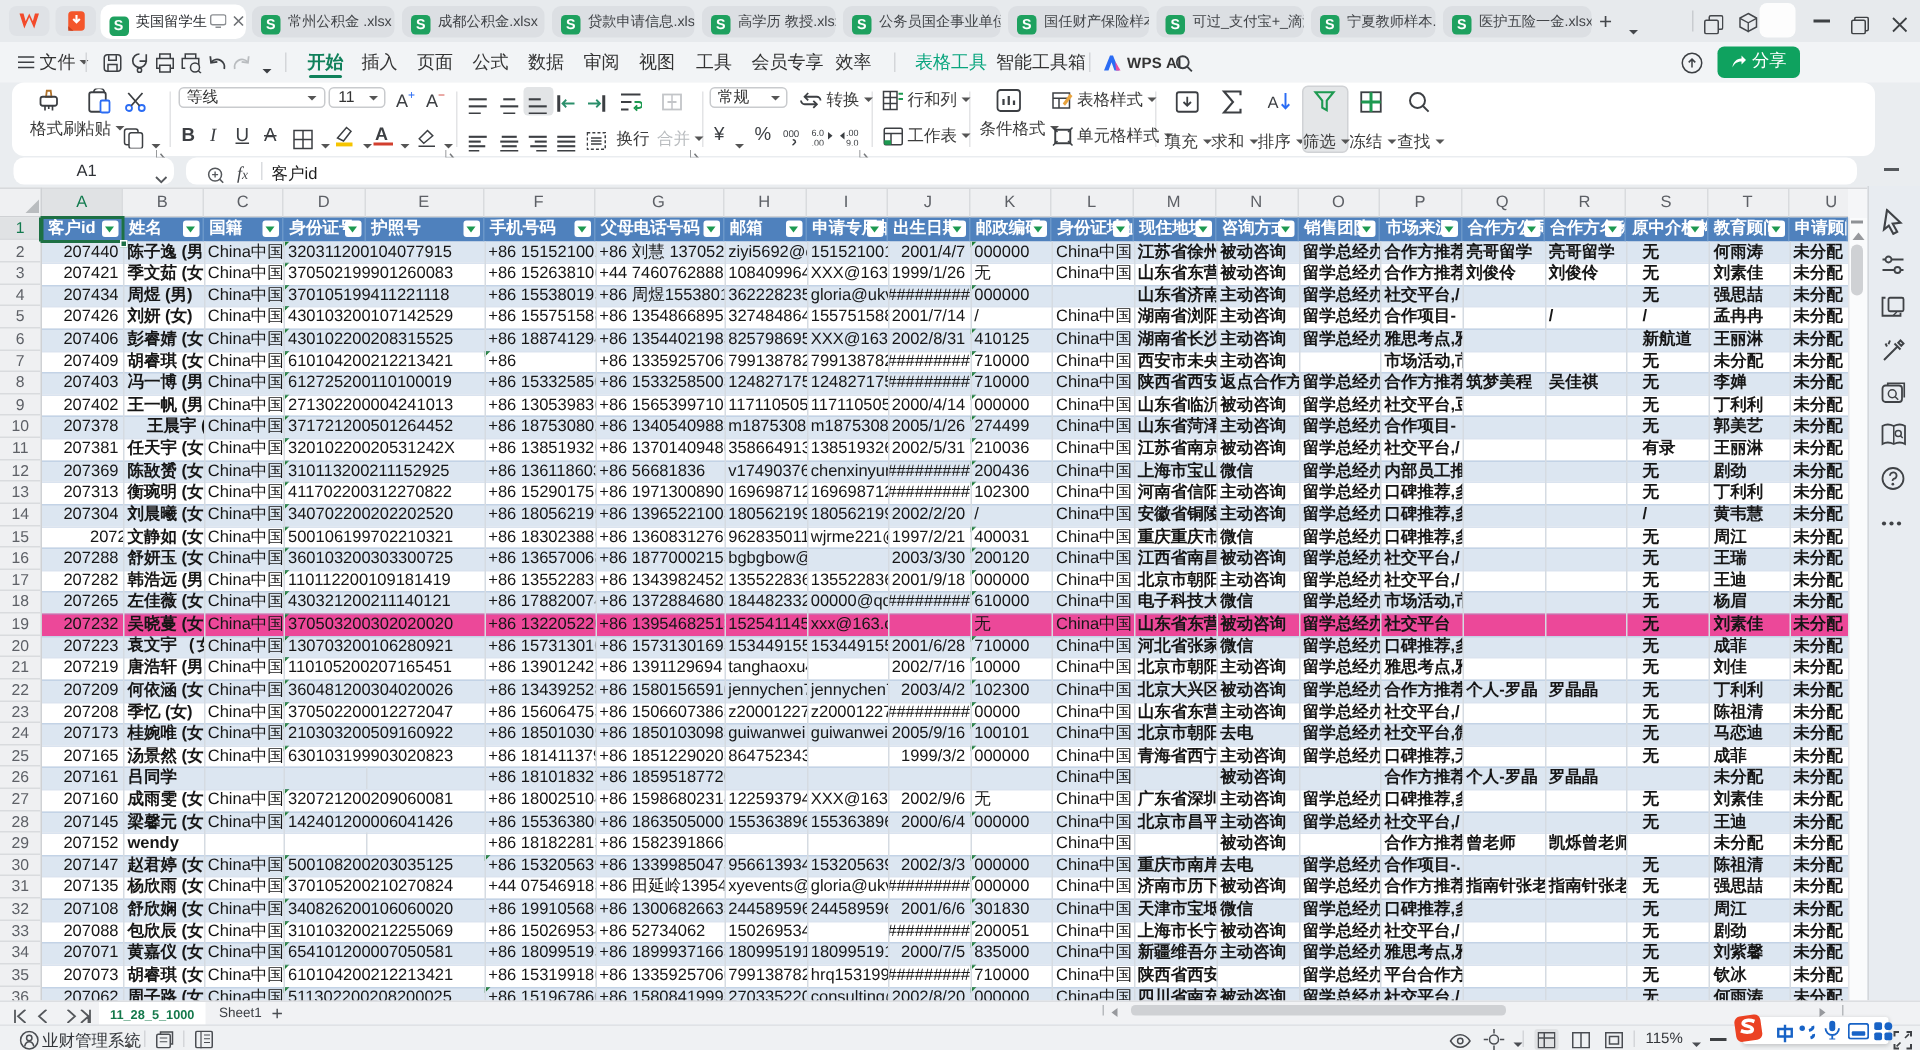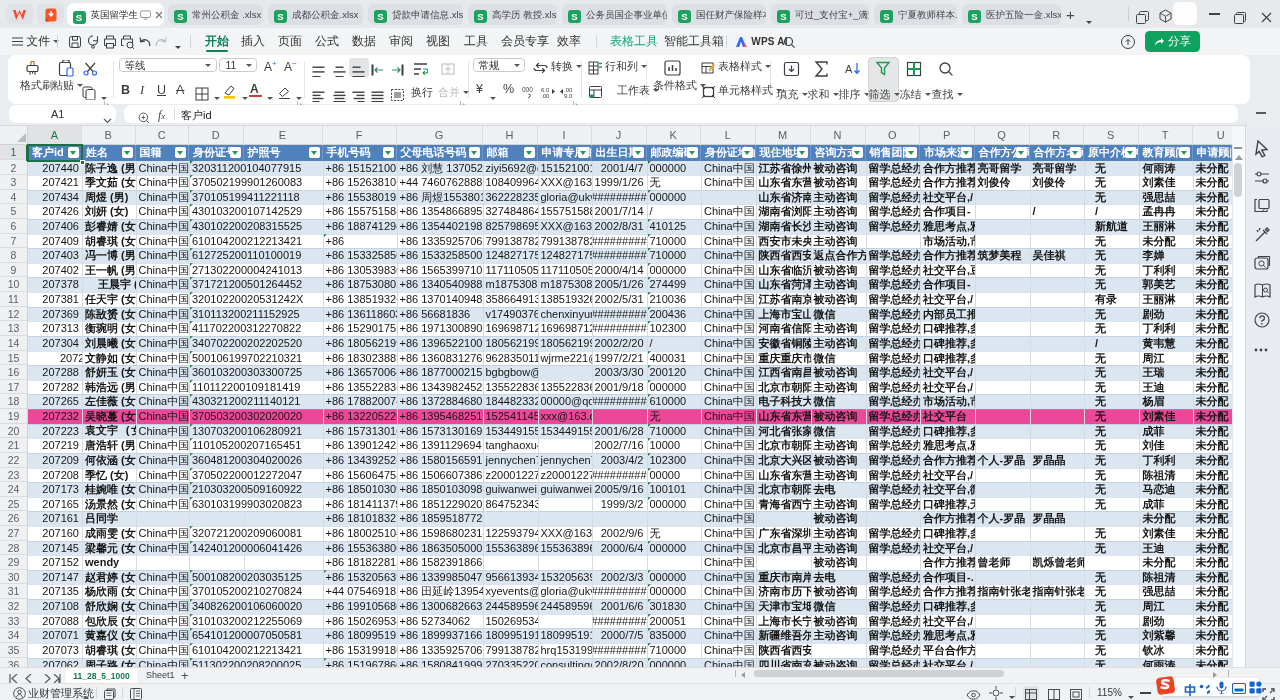--- a/index.html
+++ b/index.html
@@ -296,21 +296,21 @@
       <rect x="1" y="1" width="9" height="12" fill="none" stroke="#3c3f43"></rect>
       <path d="M1 5h9M1 9h9M5.5 1v12" stroke="#3c3f43"></path>
       <path d="M11 2.5h3M11 6h3" stroke="#1d9950" stroke-width="1.3"></path>
     </svg></div>
 <div class="rlab" style="left:605px;top:59px;">行和列<span class="car"></span></div>
 <div class="ic" style="left:588px;top:82px"><svg width="15" height="14" viewBox="0 0 15 14">
       <rect x="1.5" y="1.5" width="12" height="11" rx="1" fill="none" stroke="#3c3f43"></rect>
       <path d="M1.5 5h12M6 5v7.5" stroke="#3c3f43"></path>
       <rect x="1.5" y="9.5" width="4.5" height="3" fill="#1d9950"></rect>
     </svg></div>
-<div class="rlab" style="left:605px;top:83px;margin-left:12px;">工作表<span class="car"></span></div>
+<div class="rlab" style="left:605px;top:83px;">工作表<span class="car"></span></div>
 <div class="ic" style="left:664px;top:58px"><svg width="17" height="16" viewBox="0 0 17 16">
       <rect x="1" y="1" width="15" height="14" rx="2" fill="none" stroke="#3c3f43" stroke-width="1.2"></rect>
       <path d="M5 11V7M8.5 11V5M12 11V8" stroke="#3c3f43" stroke-width="1.5"></path>
     </svg></div>
 <div class="rlab" style="left:653px;top:78px;">条件格式<span class="car"></span></div>
 <div class="ic" style="left:701px;top:58px"><svg width="15" height="14" viewBox="0 0 15 14">
       <rect x="1" y="2" width="11" height="10" fill="none" stroke="#3c3f43"></rect>
       <path d="M1 5.5h11M5 5.5V12" stroke="#3c3f43"></path>
       <path d="M9 10.5L14 4l-1.8-1.5L7.5 9z" fill="#e8a33d"></path>
     </svg></div>

